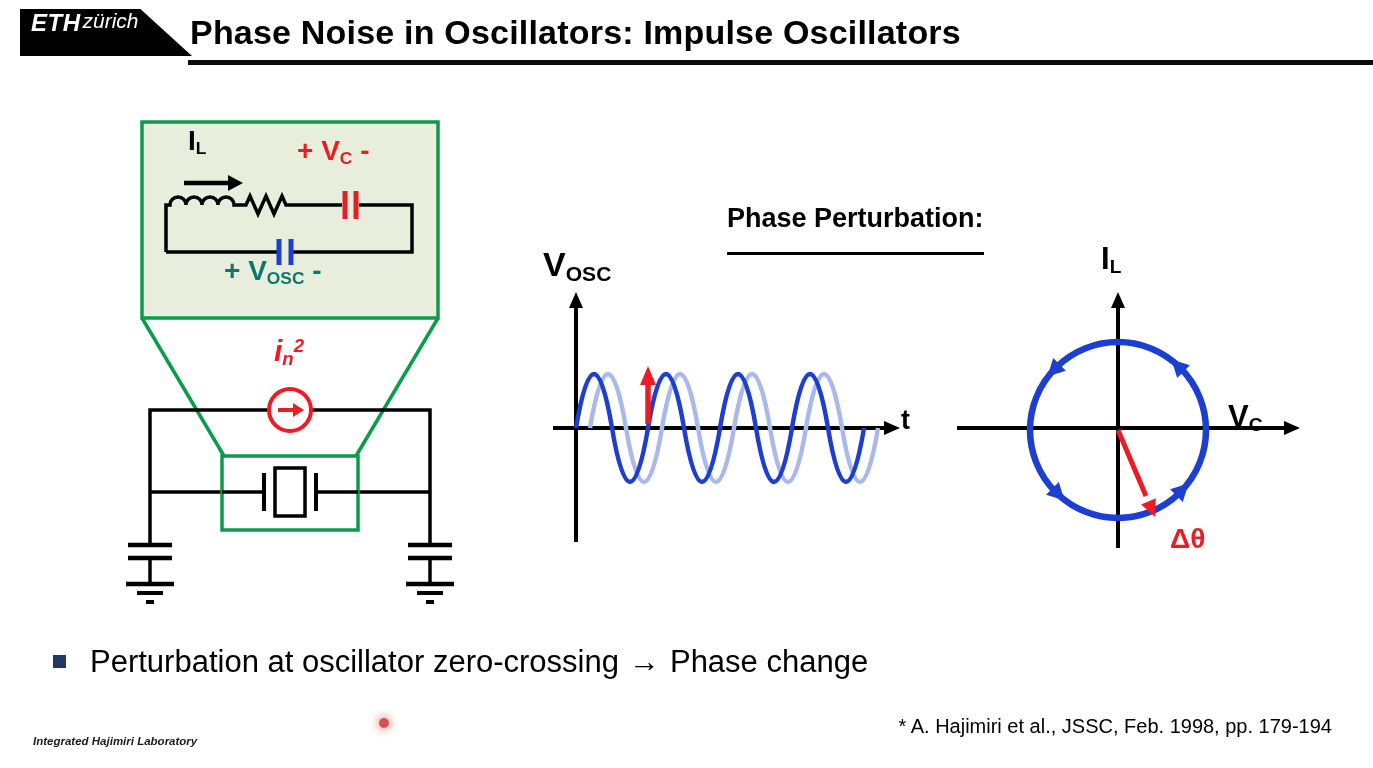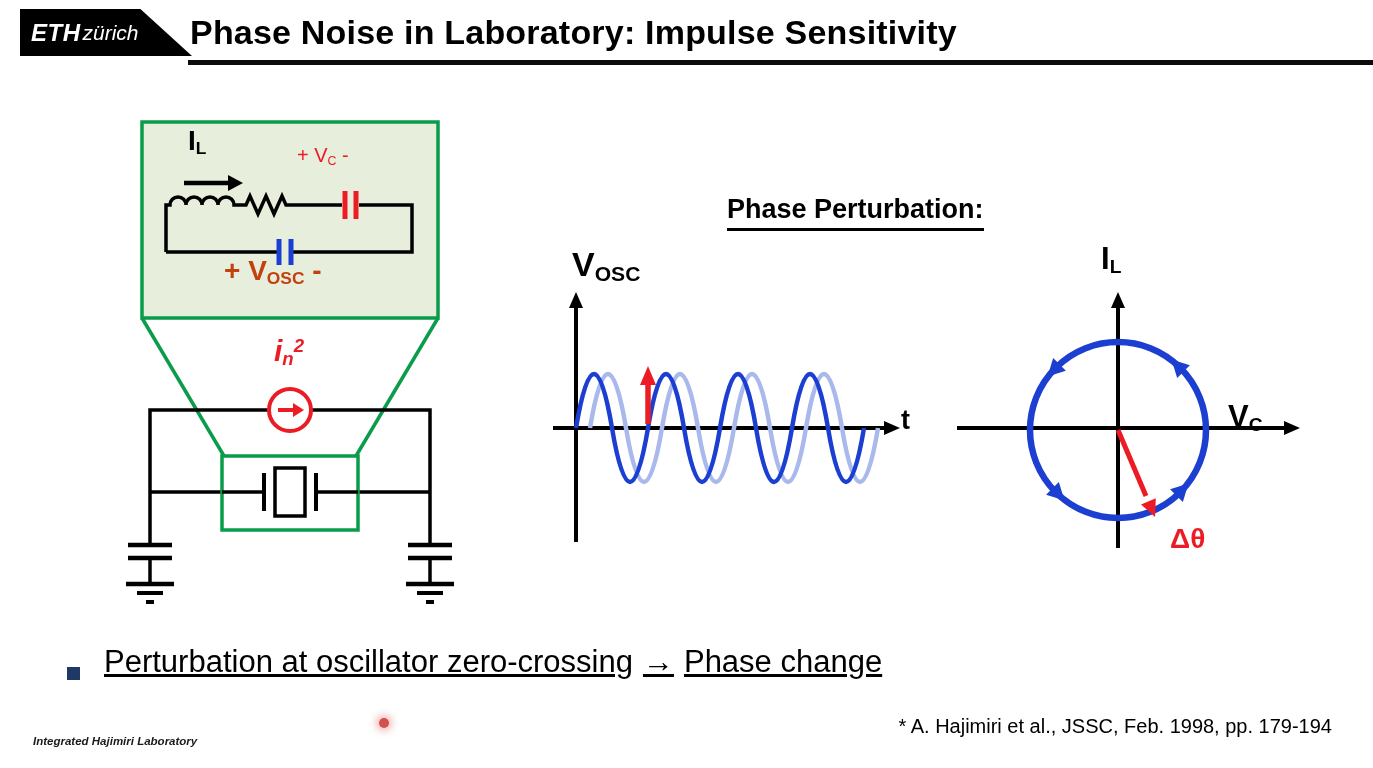--- a/index.html
+++ b/index.html
@@ -4,67 +4,67 @@
 <style>
   * { margin:0; padding:0; box-sizing:border-box; }
   html,body { background:#fff; }
   body { font-family:"Liberation Sans", sans-serif; color:#000; }
   .slide { position:relative; width:1373px; height:768px; background:#ffffff; overflow:hidden; }
   .abs { position:absolute; }
 
   
   .logo { left:20px; top:9px; width:172px; height:47px; background:#000;
           clip-path:polygon(0 0,70% 0,100% 100%,0 100%);
-          color:#fff; display:flex; align-items:center; padding-left:11px; }
+          color:#fff; display:flex; padding-left:11px; }
   .logo-eth  { font-weight:bold; font-style:italic; font-size:24px; letter-spacing:.5px; }
   .logo-city { font-style:italic; font-size:21px; margin-left:2px; }
   .title { left:190px; top:13px; font-size:34px; font-weight:bold; white-space:nowrap; letter-spacing:.2px; }
   .title-rule { left:188px; top:60px; width:1185px; height:5px; background:#0c0c0c; }
 
   
   .lbl { position:absolute; white-space:nowrap; line-height:1; }
   .sub { font-size:.62em; vertical-align:-.22em; font-weight:inherit; }
   .sup { font-size:.62em; vertical-align:.5em;  font-weight:inherit; }
   .red  { color:#ec1c24; }
-  .blue { color:#c2410c; }
+  .blue { color:#0f766e; }
 
   .lbl-il    { left:188px; top:127px; font-size:28px; font-weight:bold; }
-  .lbl-vc    { left:297px; top:137px; font-size:20px; font-weight:normal;margin-top:8px; }
+  .lbl-vc    { left:297px; top:137px; font-size:28px; font-weight:bold; }
   .lbl-vosc  { left:224px; top:257px; font-size:28px; font-weight:bold; }
   .lbl-noise { left:261px; top:336px; font-size:30px; font-weight:bold; font-style:italic;margin-left:13px; }
 
-  .pp-title { left:727px; top:196px; font-size:27px; font-weight:bold;
-              border-bottom:3px solid #000; padding-bottom:5px; }
-  .lbl-vosc-axis { left:543px;  top:247px; font-size:34px; font-weight:bold;margin-left:29px; }
+  .pp-title { left:727px; top:205px; font-size:27px; font-weight:bold;
+              border-bottom:3px solid #000; padding-bottom:20px; }
+  .lbl-vosc-axis { left:543px;  top:247px; font-size:34px; font-weight:bold; }
   .lbl-t         { left:901px;  top:407px; font-size:27px; font-weight:bold; }
   .lbl-il-axis   { left:1101px; top:243px; font-size:31px; font-weight:bold; }
   .lbl-vcap-axis { left:1228px; top:401px; font-size:31px; font-weight:bold; }
   .lbl-dtheta    { left:1170px; top:501px; font-size:28px; font-weight:bold;margin-top:24px; }
 
-  .bullet-row { left:67px; top:644px; display:flex; align-items:flex-end;text-decoration:underline; }
+  .bullet-row { left:53px; top:644px; display:flex; align-items:flex-start; }
   .bullet-sq  { width:13px; height:13px; background:#1f3864; margin-top:11px; flex:0 0 auto; }
   .bullet-text { font-size:31px; margin-left:24px; white-space:nowrap; }
   .bullet-arrow { font-weight:bold; margin:0 10px; }
 
   .footer-lab { left:33px; top:736px; font-size:11.5px; font-weight:bold; font-style:italic; color:#1a1a1a; }
   .reference  { right:41px; top:716px; font-size:20px; }
 
   .laser { left:379px; top:718px; width:10px; height:10px; border-radius:50%;
            background:#d4504e; box-shadow:0 0 6px 4px rgba(236,130,130,.45); }
 </style>
 </head>
 <body>
 
 <div class="slide">
 
   <div class="abs logo">
     <span class="logo-eth">ETH</span>
     <span class="logo-city">zürich</span>
   </div>
-  <h1 class="abs title">Phase Noise in Laboratory: Impulse Sensitivity</h1>
+  <h1 class="abs title">Phase Noise in Oscillators: Impulse Oscillators</h1>
   <div class="abs title-rule"></div>
 
   <svg class="abs" style="left:0;top:0" width="1373" height="768" viewBox="0 0 1373 768">
 
     <g stroke="#0a9b4b" stroke-width="3.5">
       <line x1="142" y1="318" x2="224" y2="456"></line>
       <line x1="438" y1="318" x2="356" y2="456"></line>
     </g>
 
     <rect x="142" y="122" width="296" height="196" fill="#e7efdc" stroke="#0a9b4b" stroke-width="3.5"></rect>

